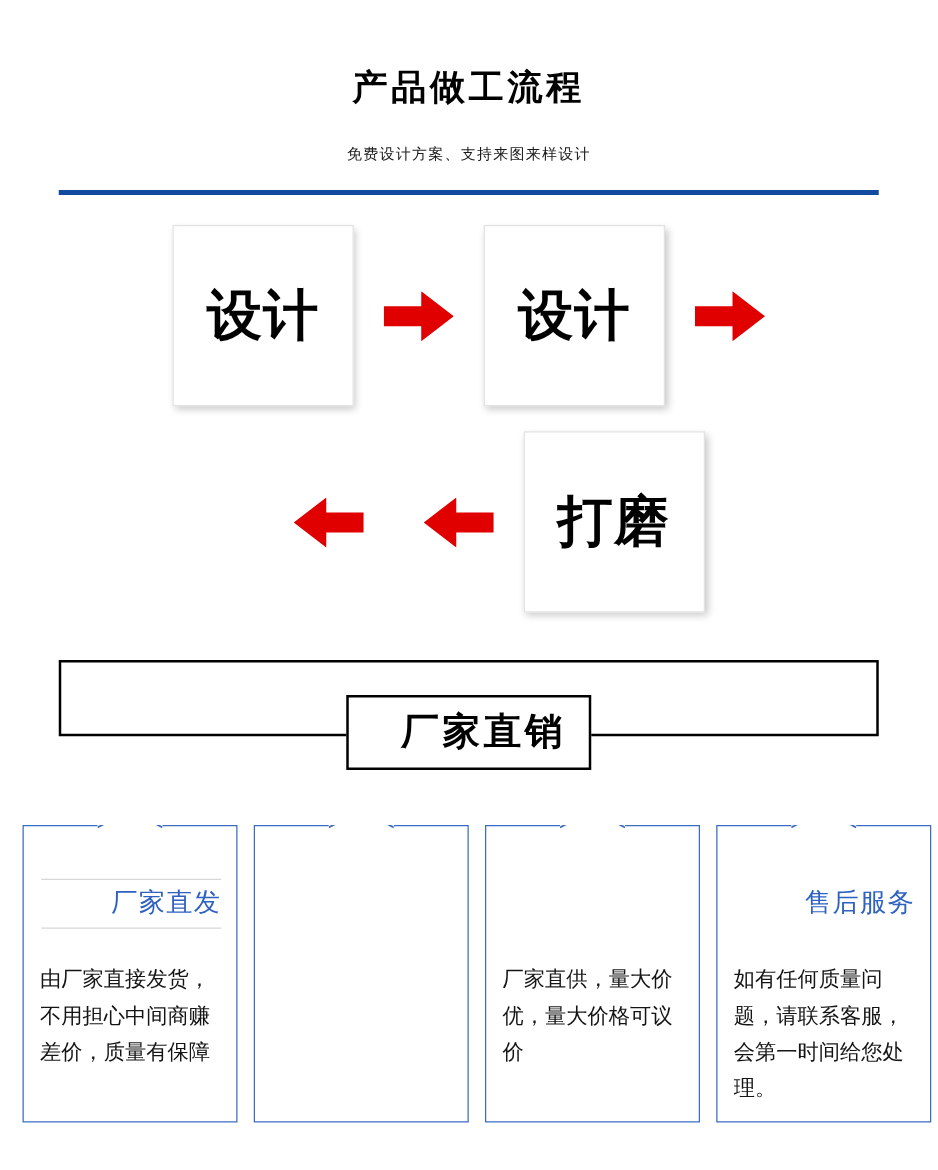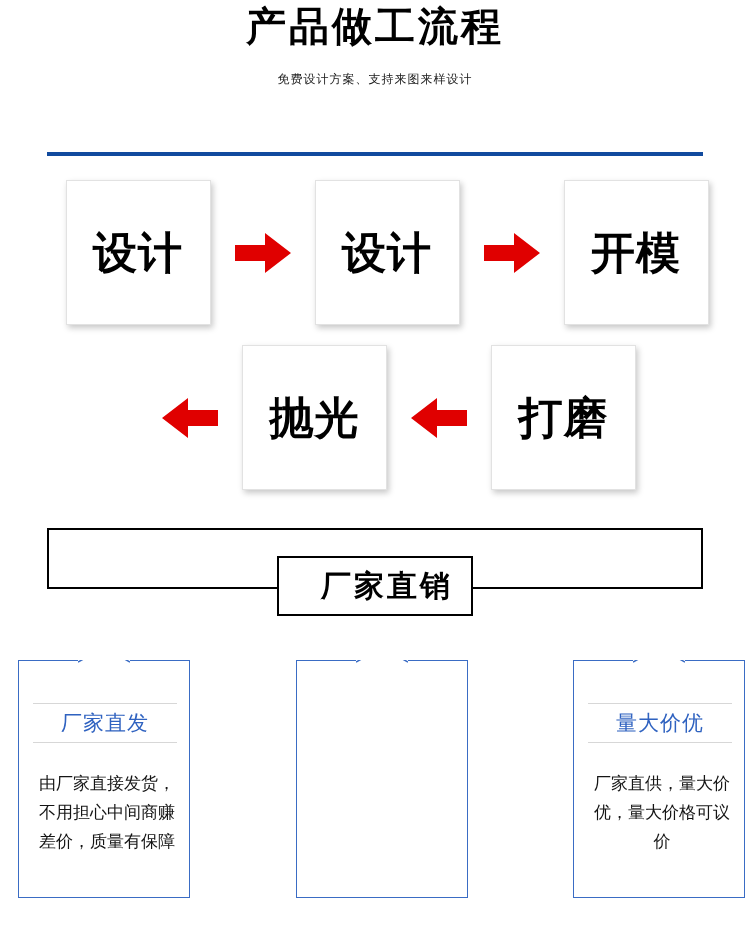--- a/index.html
+++ b/index.html
@@ -17,21 +17,22 @@
 
   
   #header {
     position: absolute;
     left: 0; top: 0;
     width: 750px;
     text-align: center;
   }
   #page-title {
     margin: 0;
-    font-size: 40px;
+    padding-top: 44px;
+    font-size: 28px;
     line-height: 52px;
     font-weight: 700;
     color: #000000;
     letter-spacing: 3px;
   }
   #page-subtitle {
     margin: 0;
     padding-top: 16px;
     font-size: 12px;
     line-height: 22px;
@@ -153,21 +154,21 @@
     background: #ffffff;
     overflow: visible;
   }
   .card-notch svg { display: block; }
 
   .card-title-wrap {
     position: absolute;
     left: 14px;
     top: 42px;
     width: 144px;
-    text-align: center;
+    text-align: right;
   }
   .card-divider {
     width: 100%;
     height: 1px;
     background: #d7d7d7;
   }
   .card-divider.hidden { background: transparent; }
   .card-title {
     font-size: 21px;
     line-height: 38px;
@@ -177,21 +178,21 @@
     white-space: nowrap;
   }
   .card-body {
     position: absolute;
     left: 13px;
     top: 108px;
     width: 150px;
     font-size: 17px;
     line-height: 29px;
     color: #141414;
-    text-align: center;
+    text-align: left;
     letter-spacing: 0px;
   }
 </style>
 </head>
 <body>
 
 <div id="header">
   <h1 id="page-title">产品做工流程</h1>
   <p id="page-subtitle">免费设计方案、支持来图来样设计</p>
 </div>
@@ -207,33 +208,27 @@
     </svg>
   </div>
   <div class="flow-box">
     <span class="flow-box-label">设计</span>
   </div>
   <div class="arrow-cell">
     <svg class="arrow-glyph" width="56" height="40" viewBox="0 0 56 40" aria-hidden="true">
       <polygon points="0,12 30,12 30,0 56,20 30,40 30,28 0,28" fill="#e00000"></polygon>
     </svg>
   </div>
-  <div class="flow-box">
-    <span class="flow-box-label">开模</span>
-  </div>
 </div>
 
 <div class="flow-row" id="flow-row-2">
   <div class="arrow-cell">
     <svg class="arrow-glyph" width="56" height="40" viewBox="0 0 56 40" aria-hidden="true">
       <polygon points="56,12 26,12 26,0 0,20 26,40 26,28 56,28" fill="#e00000"></polygon>
     </svg>
-  </div>
-  <div class="flow-box">
-    <span class="flow-box-label">抛光</span>
   </div>
   <div class="arrow-cell">
     <svg class="arrow-glyph" width="56" height="40" viewBox="0 0 56 40" aria-hidden="true">
       <polygon points="56,12 26,12 26,0 0,20 26,40 26,28 56,28" fill="#e00000"></polygon>
     </svg>
   </div>
   <div class="flow-box">
     <span class="flow-box-label">打磨</span>
   </div>
 </div>
@@ -266,22 +261,30 @@
       </svg>
     </div>
   </div>
 
   <div class="feature-card">
     <div class="card-notch">
       <svg width="52" height="18" viewBox="0 0 52 18" aria-hidden="true">
         <polyline points="0,2 26,-12 52,2" fill="none" stroke="#3a6cc4" stroke-width="1.5"></polyline>
       </svg>
     </div>
+    <div class="card-body">厂家直供，量大价优，量大价格可议价</div>
+  </div>
+
+  <div class="feature-card">
+    <div class="card-notch">
+      <svg width="52" height="18" viewBox="0 0 52 18" aria-hidden="true">
+        <polyline points="0,2 26,-12 52,2" fill="none" stroke="#3a6cc4" stroke-width="1.5"></polyline>
+      </svg>
+    </div>
     <div class="card-title-wrap">
-      <div class="card-divider"></div>
-      <div class="card-title">量大价优</div>
-      <div class="card-divider"></div>
-    </div>
-    <div class="card-body">厂家直供，量大价优，量大价格可议价</div>
-  </div>
-
+      <div class="card-divider hidden"></div>
+      <div class="card-title">售后服务</div>
+      <div class="card-divider hidden"></div>
+    </div>
+    <div class="card-body">如有任何质量问题，请联系客服，会第一时间给您处理。</div>
+  </div>
 
 </div>
 
 </body></html>

